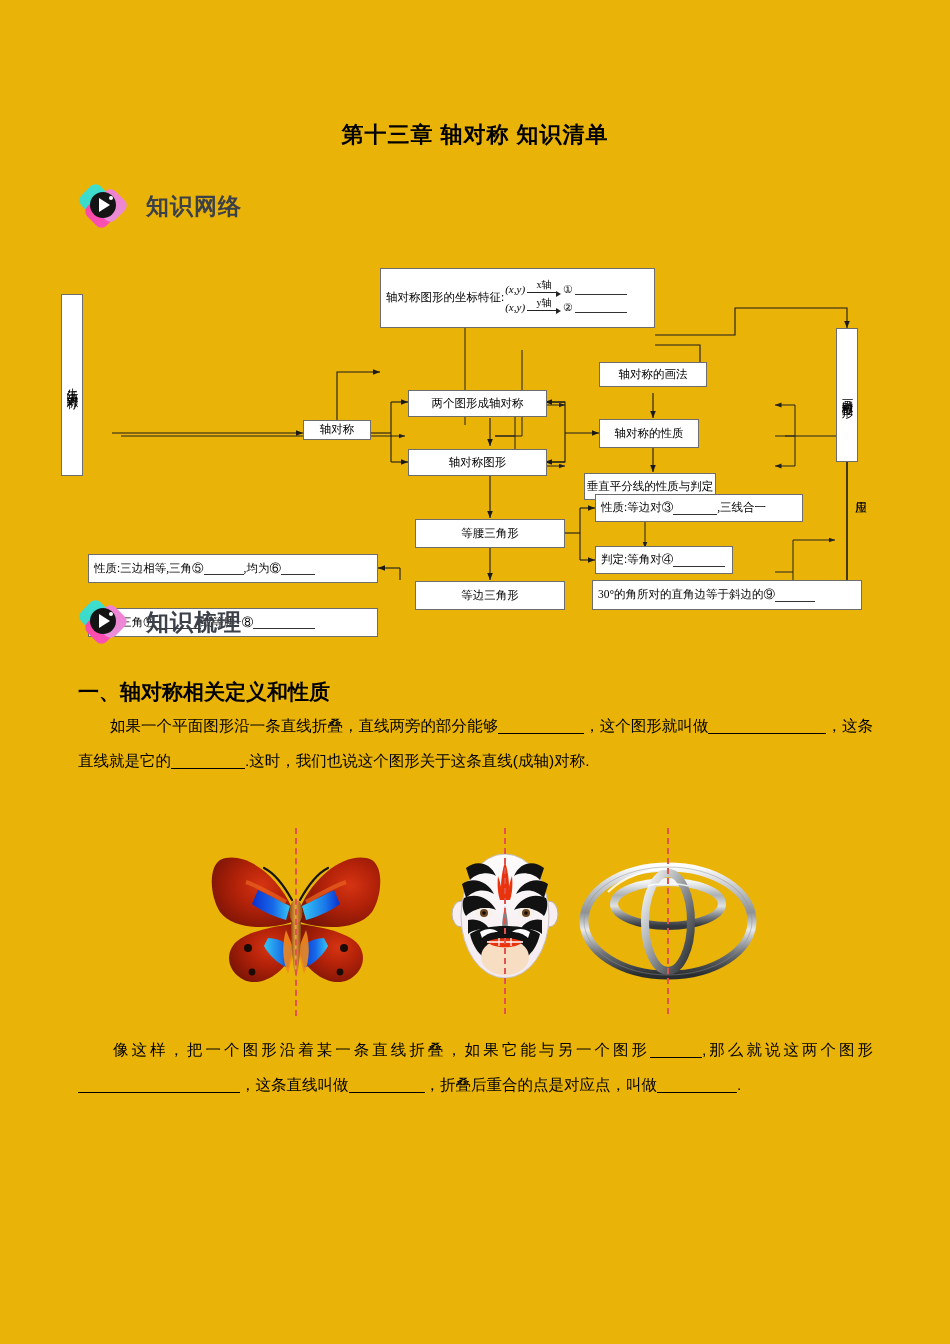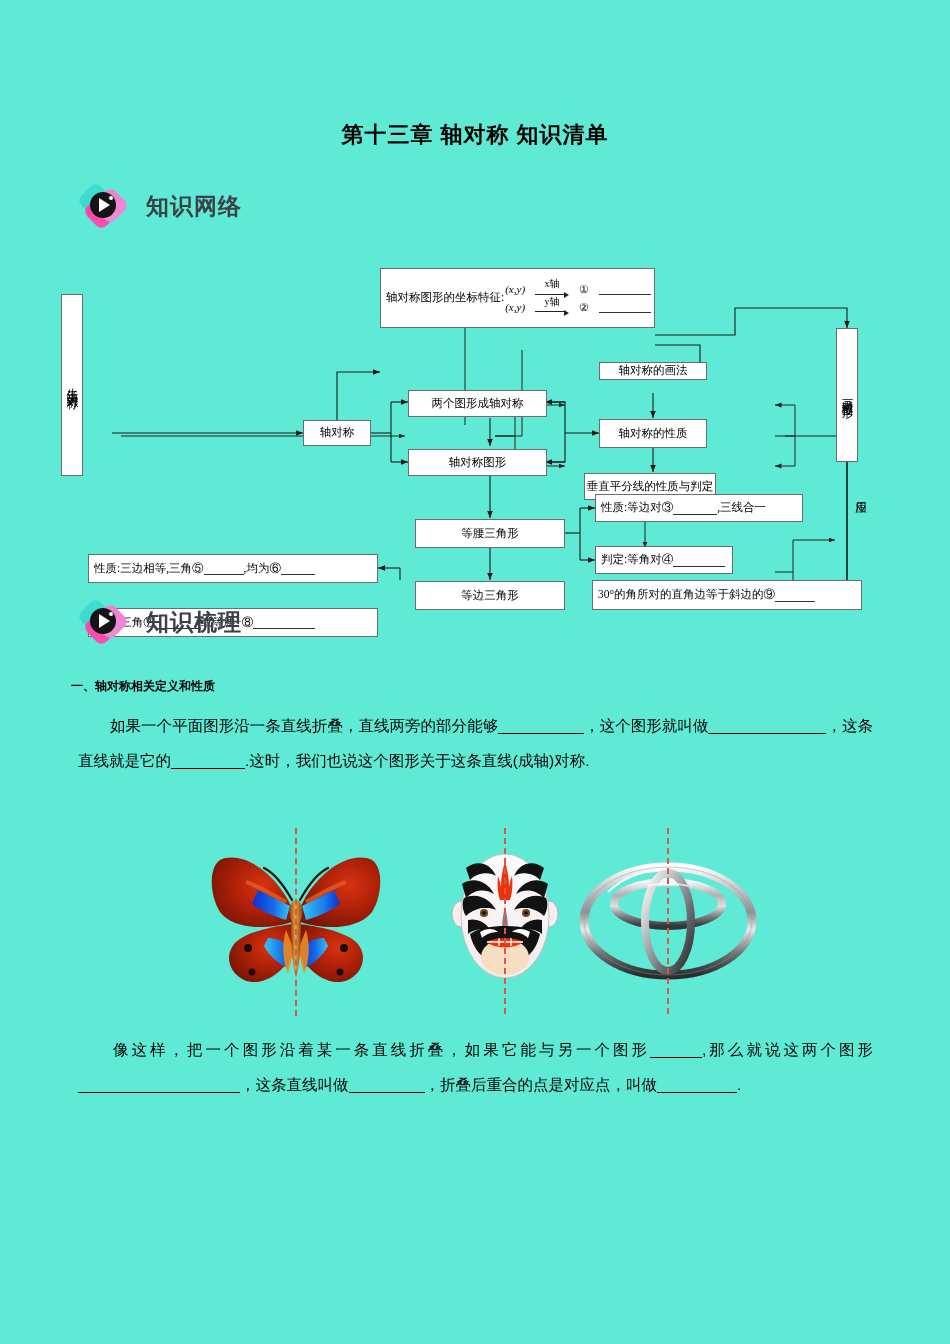--- a/index.html
+++ b/index.html
@@ -12,21 +12,21 @@
     height: 1344px;
     position: relative;
     font-family: "Liberation Serif", "DejaVu Serif", serif;
     color: #000;
     overflow: hidden;
   }
   .page {
     position: relative;
     width: 950px;
     height: 1344px;
-    background: #5eead4;
+    background: #eab308;
   }
 
   
   .doc-title {
     position: absolute;
     top: 120px;
     left: 0;
     width: 950px;
     text-align: center;
     font-size: 22px;
@@ -132,21 +132,21 @@
     border-bottom: 1px solid #333;
     vertical-align: baseline;
   }
   .sideword {
     position: absolute;
     writing-mode: vertical-rl;
     text-orientation: upright;
     font-size: 11.5px;
     letter-spacing: 1px;
   }
-  .coordline { display: inline-flex; gap: 10px; font-size: 11px; }
+  .coordline { display: inline-flex; align-items: center; gap: 2px; font-size: 11px; }
   .coordline i { font-style: italic; font-size: 11px; }
   .arrowlbl {
     display: inline-block;
     position: relative;
     width: 34px;
     text-align: center;
     font-size: 10px;
   }
   .arrowlbl .lbl { position: relative; top: -4px; display:block; line-height:1; }
   .arrowlbl .ln {
@@ -169,22 +169,22 @@
   .conn {
     position: absolute;
     left: 0; top: 0;
     width: 875px; height: 330px;
     pointer-events: none;
   }
 
   
   .heading2 {
     position: absolute;
-    left: 71px;
-    font-size: 12px;
+    left: 78px;
+    font-size: 21px;
     font-weight: bold;
     font-family: "Liberation Sans", "DejaVu Sans", sans-serif;
   }
   .para {
     position: absolute;
     left: 78px;
     width: 795px;
     font-size: 15.5px;
     line-height: 35px;
     text-align: justify;
@@ -341,21 +341,21 @@
         <path d="M 772,212 L 772,398 L 772,398"></path>
         <path d="M 772,398 L 772,398"></path>
         <path d="M 772,398 L 772,398"></path>
         <path d="M 772,398 L 772,398"></path>
         <path d="M 772,212 L 772,396 L -3,396 L -3,224" marker-end="url(#a2)"></path>
       </g>
     </svg>
 
     <div class="fbox vert" style="left:-14px; top:44px; width:22px; height:182px;">生活中的对称</div>
 
-    <div class="fbox" style="left:228px; top:170px; width:68px; height:26px;">轴对称</div>
+    <div class="fbox" style="left:228px; top:170px; width:68px; height:20px;">轴对称</div>
 
     <div class="fbox left-al" style="left:305px; top:18px; width:275px; height:60px;">
       <span style="display:flex;align-items:center;">
         <span>轴对称图形的坐标特征:</span>
         <span style="display:inline-flex;flex-direction:column;gap:5px;margin-left:1px;">
           <span class="coordline">
             <i>(x,y)</i>
             <span class="arrowlbl">
               <span class="lbl">x轴</span>
               <span class="ln"></span>
@@ -375,23 +375,23 @@
             <span class="blank" style="width:52px;height:11px;"></span>
           </span>
         </span>
       </span>
     </div>
 
     <div class="fbox" style="left:333px; top:140px; width:139px; height:27px;">两个图形成轴对称</div>
 
     <div class="fbox" style="left:333px; top:199px; width:139px; height:27px;font-family:Liberation Serif, serif;">轴对称图形</div>
 
-    <div class="fbox" style="left:524px; top:112px; width:108px; height:18px;">轴对称的画法</div>
-
-    <div class="fbox" style="left:524px; top:169px; width:108px; height:29px;">轴对称的性质</div>
+    <div class="fbox" style="left:524px; top:112px; width:108px; height:25px;">轴对称的画法</div>
+
+    <div class="fbox" style="left:524px; top:169px; width:100px; height:29px;">轴对称的性质</div>
 
     <div class="fbox" style="left:509px; top:223px; width:132px; height:27px;">垂直平分线的性质与判定</div>
 
     <div class="fbox" style="left:340px; top:269px; width:150px; height:29px;">等腰三角形</div>
 
     <div class="fbox" style="left:340px; top:331px; width:150px; height:29px;">等边三角形</div>
 
     <div class="fbox left-al" style="left:520px; top:244px; width:208px; height:28px;">
       <span>性质:等边对③</span>
         <span class="blank" style="width:44px;height:12px;"></span>

